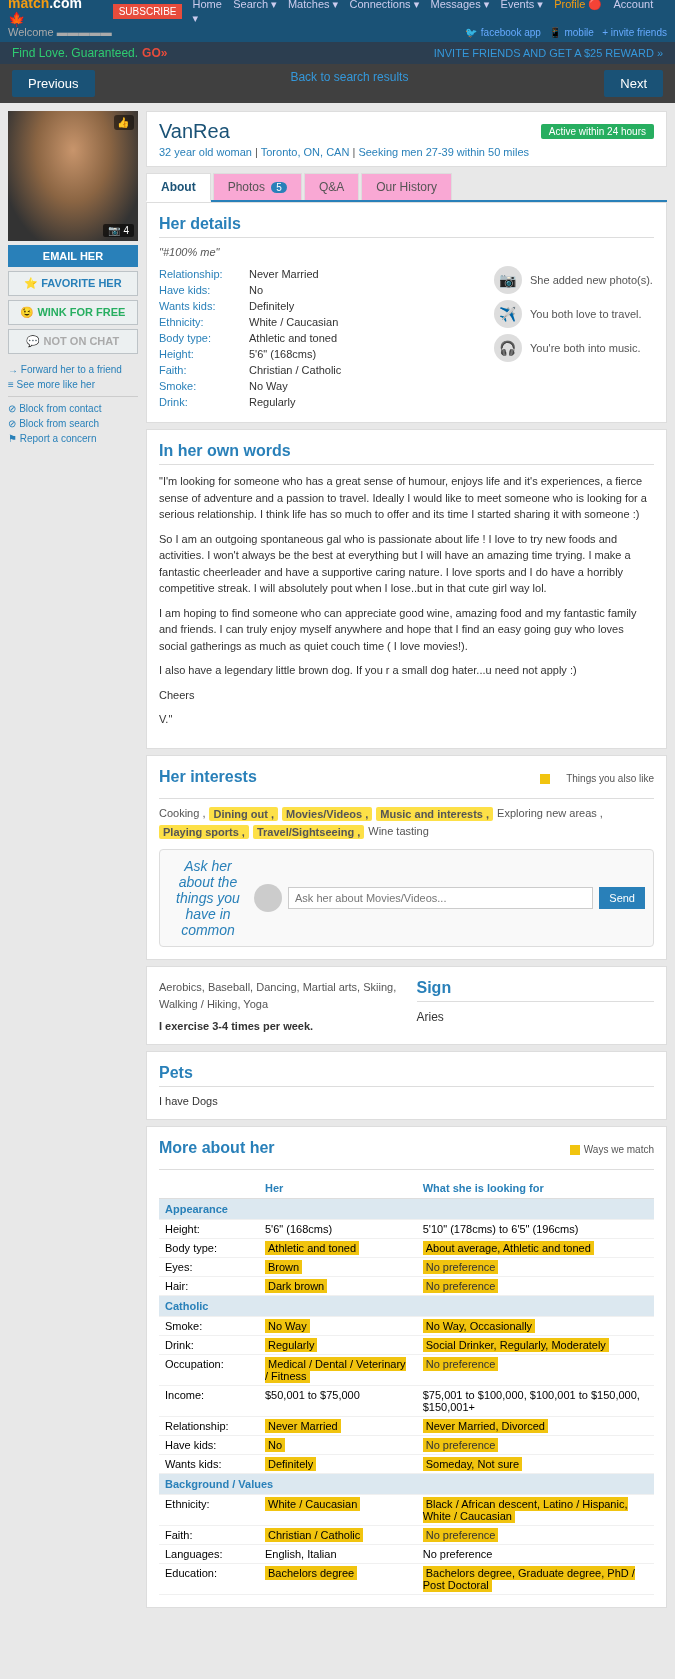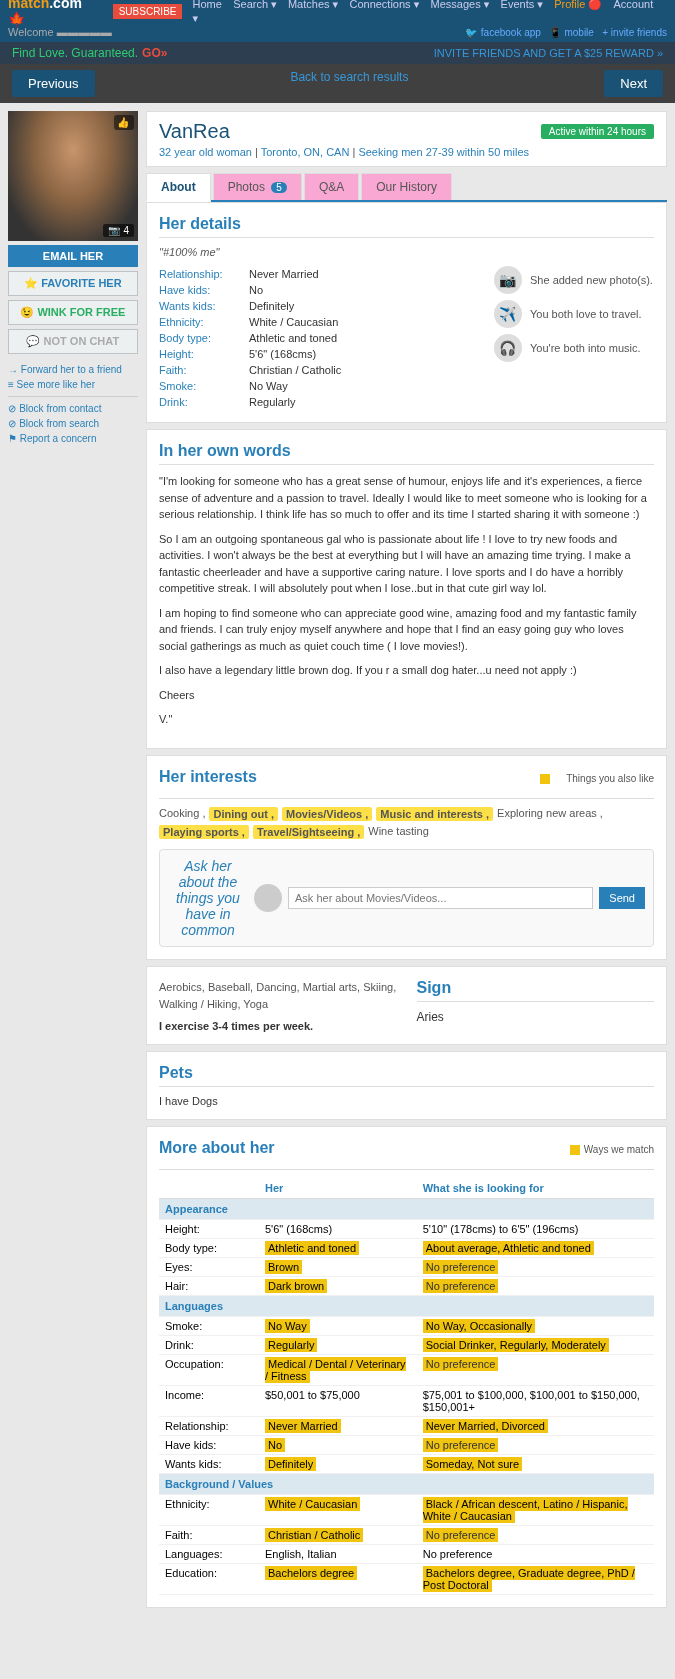--- a/index.html
+++ b/index.html
@@ -357,21 +357,21 @@
             <td><span class="highlight-val">Brown</span></td>
             <td><span class="no-pref">No preference</span></td>
           </tr>
           <tr>
             <td>Hair:</td>
             <td><span class="highlight-val">Dark brown</span></td>
             <td><span class="no-pref">No preference</span></td>
           </tr>
 
           <tr class="category-row">
-            <td colspan="3">Languages</td>
+            <td colspan="3">Catholic</td>
           </tr>
           <tr>
             <td>Smoke:</td>
             <td><span class="highlight-val">No Way</span></td>
             <td><span class="highlight-val">No Way, Occasionally</span></td>
           </tr>
           <tr>
             <td>Drink:</td>
             <td><span class="highlight-val">Regularly</span></td>
             <td><span class="highlight-val">Social Drinker, Regularly, Moderately</span></td>

